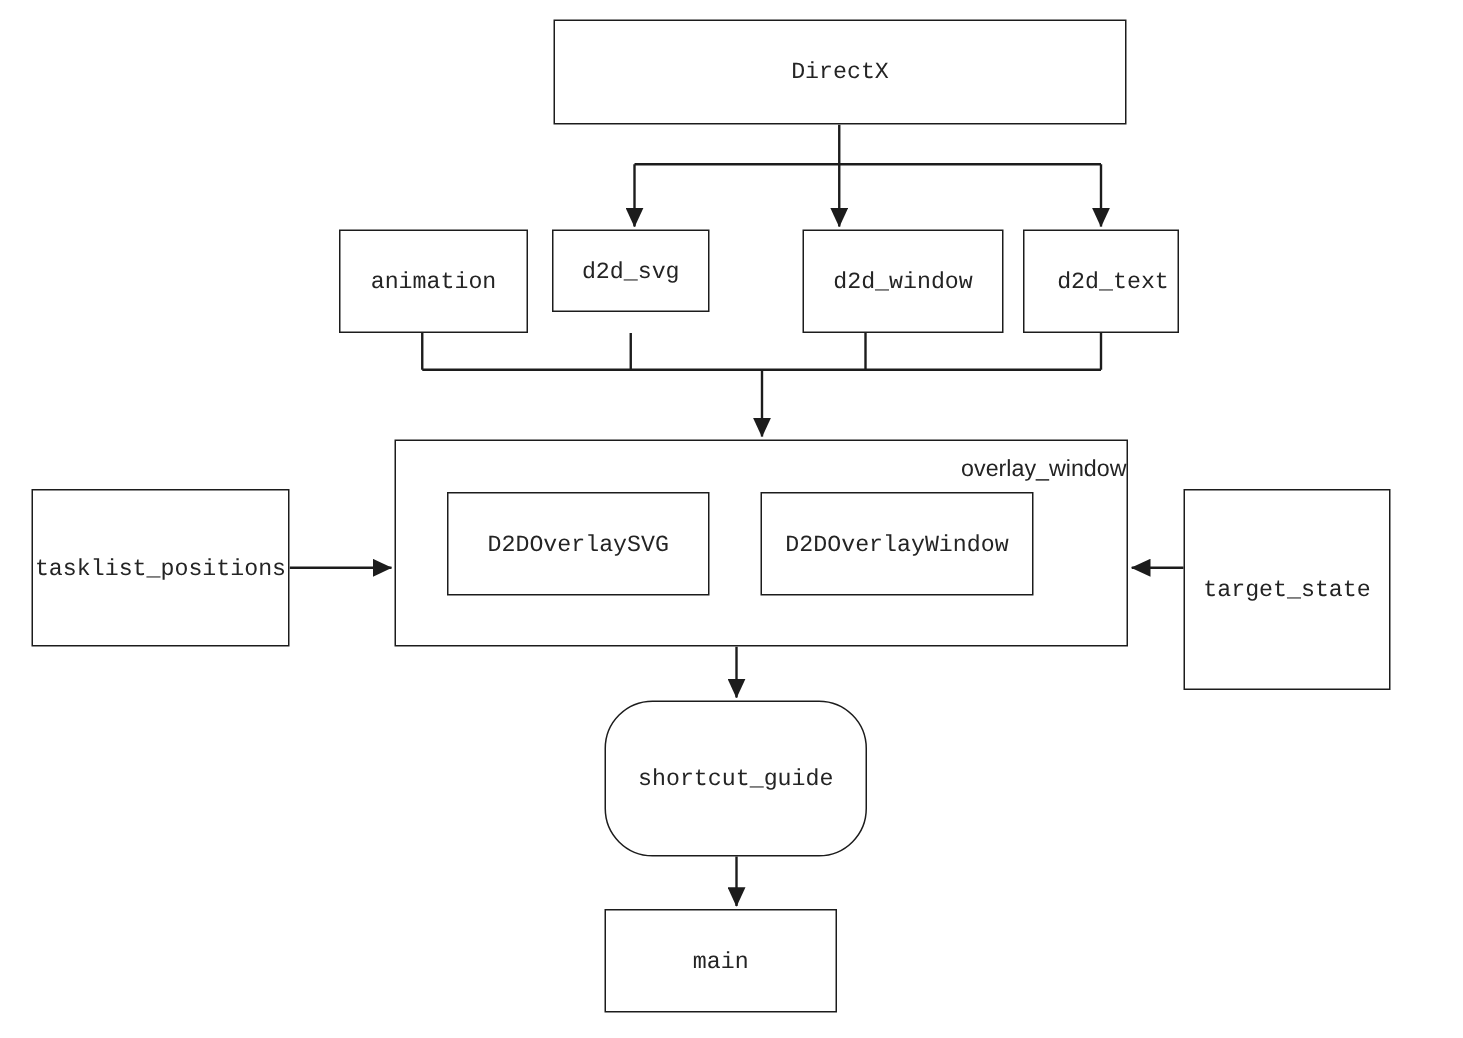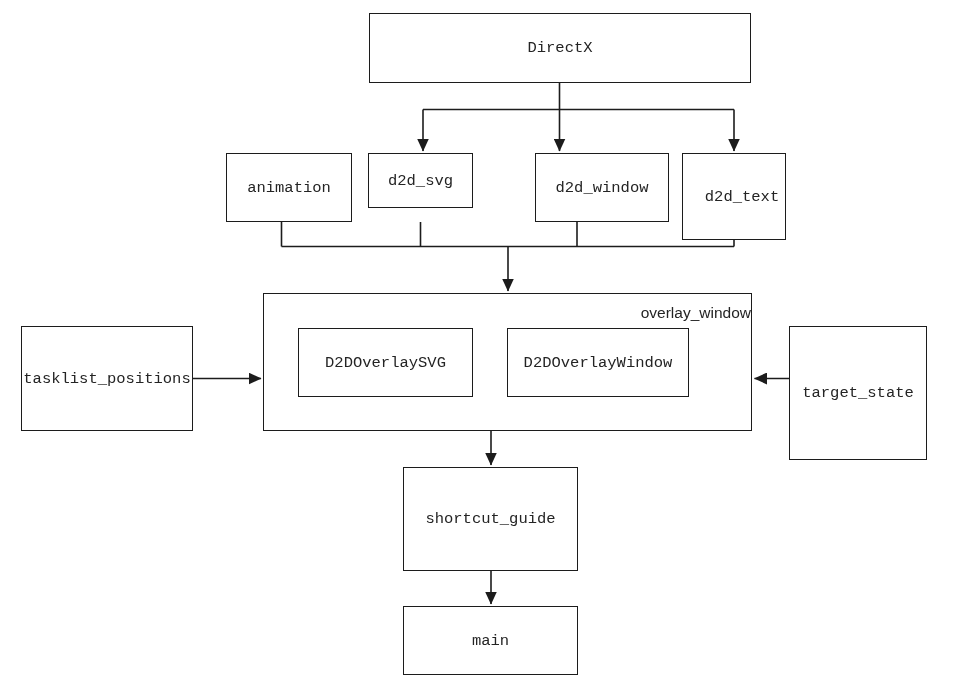--- a/index.html
+++ b/index.html
@@ -41,28 +41,28 @@
     text-align: right;
     font-size: 15.5px;
     color: #242424;
     white-space: nowrap;
   }
   
   #n-directx            { left: 369px; top: 13px;  width: 382px; height: 70px; }
   #n-animation          { left: 226px; top: 153px; width: 126px; height: 69px; }
   #n-d2d_svg            { left: 368px; top: 153px; width: 105px; height: 55px; }
   #n-d2d_window         { left: 507px; top: 153px; width: 134px; height: 69px; margin-left: 28px; }
-  #n-d2d_text           { left: 682px; top: 153px; width: 104px; height: 87px; padding-left: 16px; }
+  #n-d2d_text           { left: 682px; top: 153px; width: 104px; height: 69px; padding-left: 16px; }
   #n-overlay_window     { left: 263px; top: 293px; width: 489px; height: 138px; }
   #n-d2doverlaysvg      { left: 298px; top: 328px; width: 175px; height: 69px; }
   #n-d2doverlaywindow   { left: 507px; top: 328px; width: 182px; height: 69px; }
   #n-tasklist_positions { left: 21px;  top: 326px; width: 172px; height: 105px; }
   #n-target_state       { left: 789px; top: 326px; width: 138px; height: 134px; }
-  #n-shortcut_guide     { left: 403px; top: 467px; width: 175px; height: 104px; }
-  #n-main               { left: 403px; top: 606px; width: 175px; height: 69px; }
+  #n-shortcut_guide     { left: 403px; top: 467px; width: 175px; height: 104px; border-radius: 32px; }
+  #n-main               { left: 403px; top: 606px; width: 155px; height: 69px; }
   .edge { stroke: #1c1c1c; stroke-width: 1.6; fill: none; }
 </style>
 </head>
 <body>
 
 <div class="canvas">
 
   <svg class="edges" viewBox="0 0 975 692" xmlns="http://www.w3.org/2000/svg">
     <defs>
       <marker id="arrow" viewBox="0 0 13 12" refX="12.5" refY="6" markerWidth="13" markerHeight="12" markerUnits="userSpaceOnUse" orient="auto">

